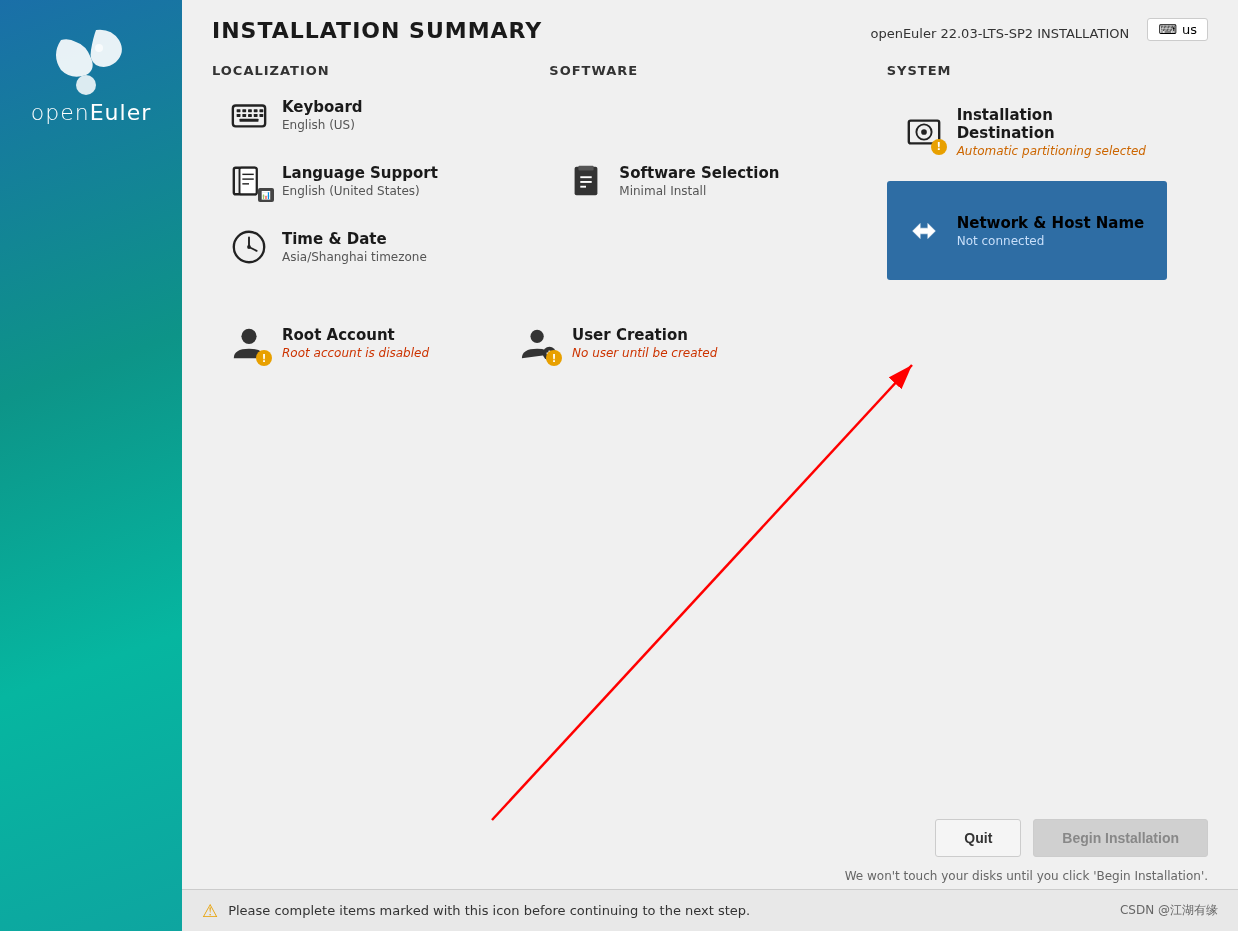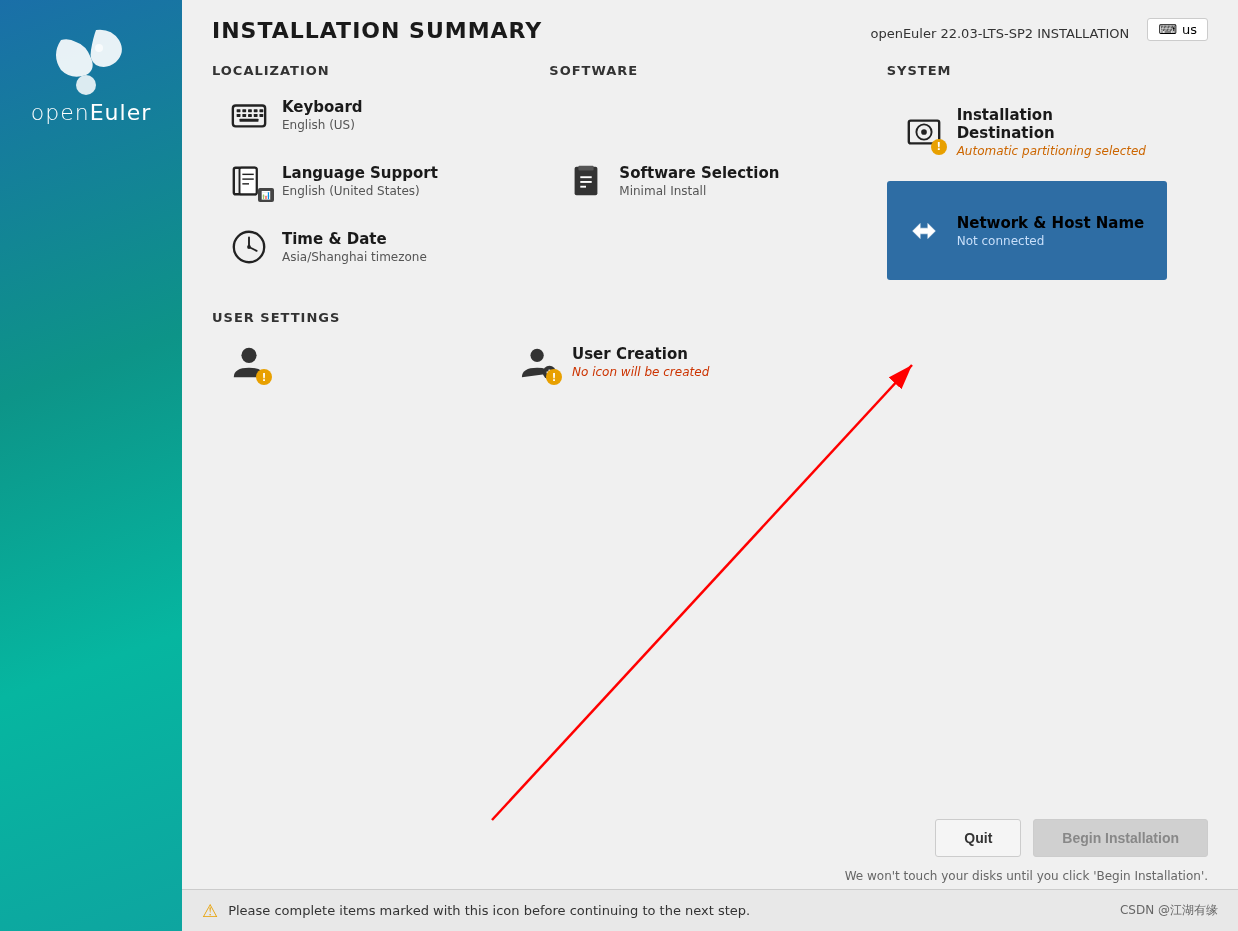--- a/index.html
+++ b/index.html
@@ -415,48 +415,51 @@
             <div class="item-text">
               <div class="item-title" style="color:#000000;">Network &amp; Host Name</div>
               <div class="item-subtitle" style="color:#c8dffa;">Not connected</div>
             </div>
           </div>
         </div>
 
       </div>
 
       <div style="margin-top:30px;">
-        <div class="section-label">USER SETTINGS</div>
 
         <div style="display:flex;flex-direction:row;gap:10px;">
 
           <div class="item-card" style="min-width:240px;max-width:280px;">
             <div class="item-icon">
               <svg viewBox="0 0 40 40" fill="none" xmlns="http://www.w3.org/2000/svg">
                 <circle cx="20" cy="13" r="8" fill="#333"></circle>
                 <path d="M4 36 Q4 26 20 26 Q36 26 36 36" fill="#333"></path>
               </svg>
               <div class="warning-badge">!</div>
+            </div>
+            <div class="item-text">
+              <div class="item-title">Root Account</div>
+              <div class="item-subtitle error">Root account is disabled</div>
             </div>
           </div>
 
           <div class="item-card" style="min-width:240px;max-width:280px;">
             <div class="item-icon">
               <svg viewBox="0 0 40 40" fill="none" xmlns="http://www.w3.org/2000/svg">
                 <circle cx="18" cy="13" r="7" fill="#333"></circle>
                 <path d="M2 36 Q2 26 18 26 Q30 26 32 32" fill="#333"></path>
                 <circle cx="31" cy="31" r="7" fill="#333"></circle>
                 <line x1="28" y1="31" x2="34" y2="31" stroke="white" stroke-width="2"></line>
                 <line x1="31" y1="28" x2="31" y2="34" stroke="white" stroke-width="2"></line>
               </svg>
               <div class="warning-badge">!</div>
             </div>
             <div class="item-text">
               <div class="item-title">User Creation</div>
-              <div class="item-subtitle error">No icon will be created</div>
+              <div class="item-subtitle error">No user until be created</div>
             </div>
           </div>
 
         </div>
       </div>
 
     </div>
 
     <div class="footer">
       <div class="footer-buttons">

